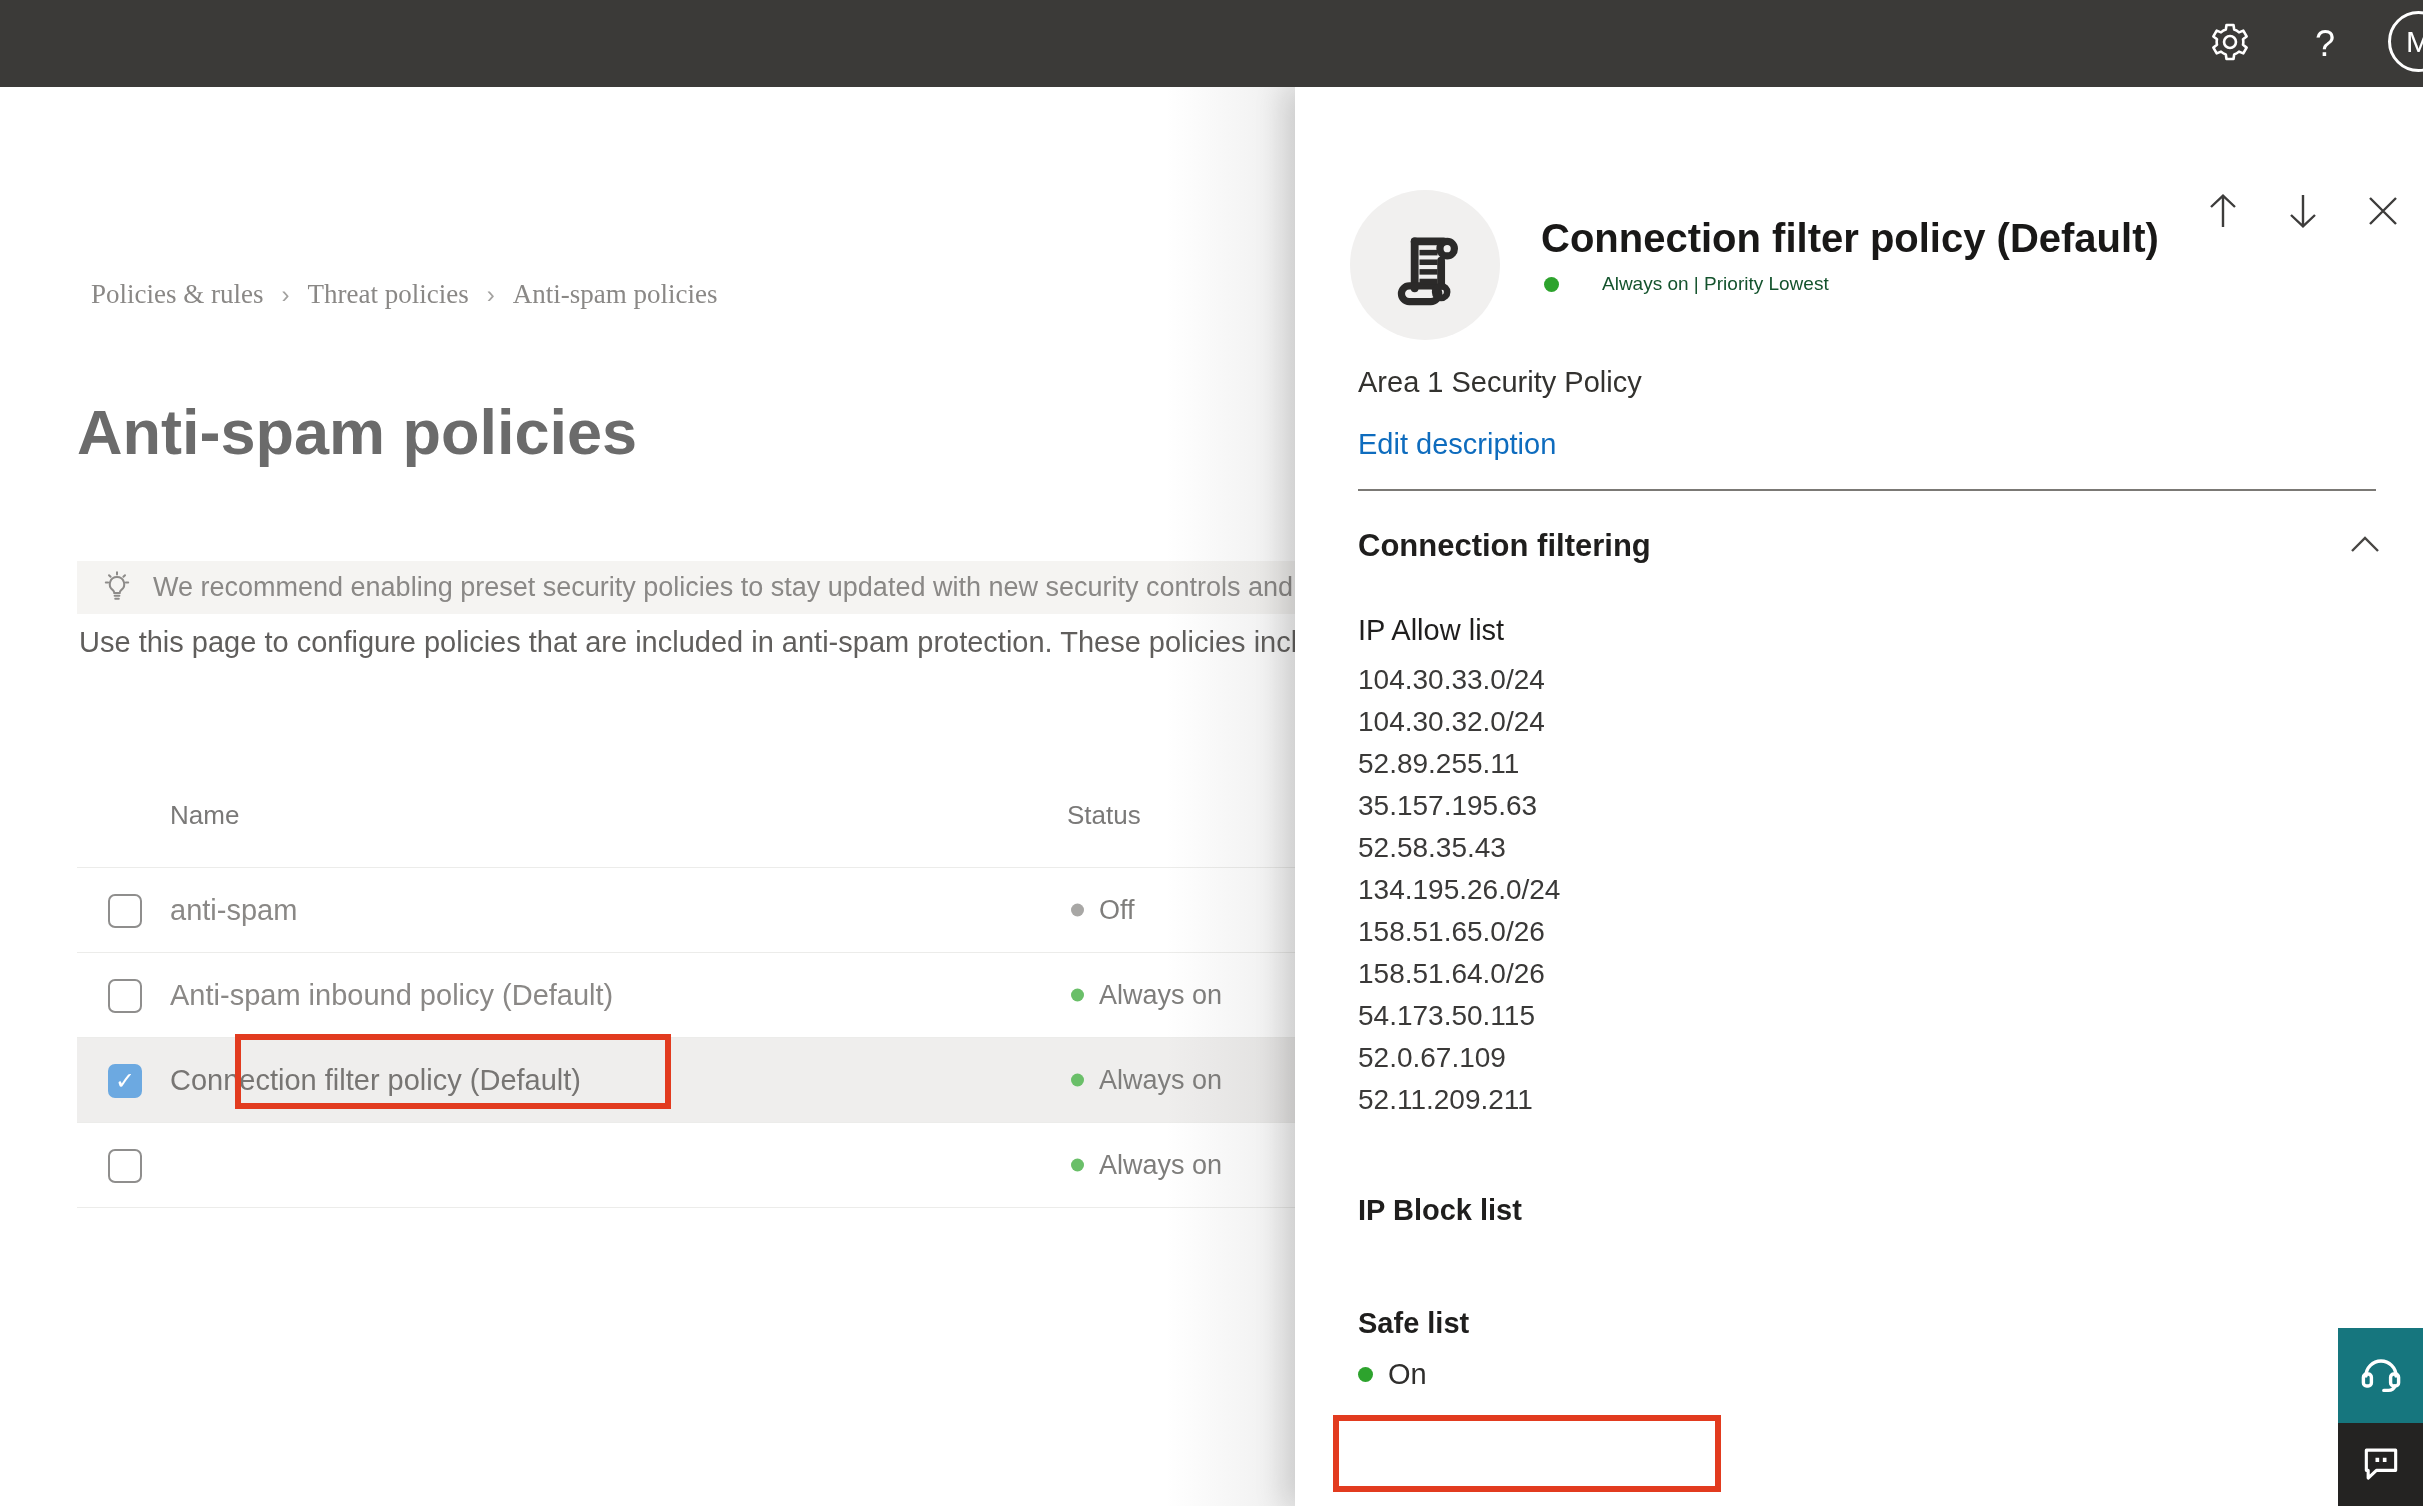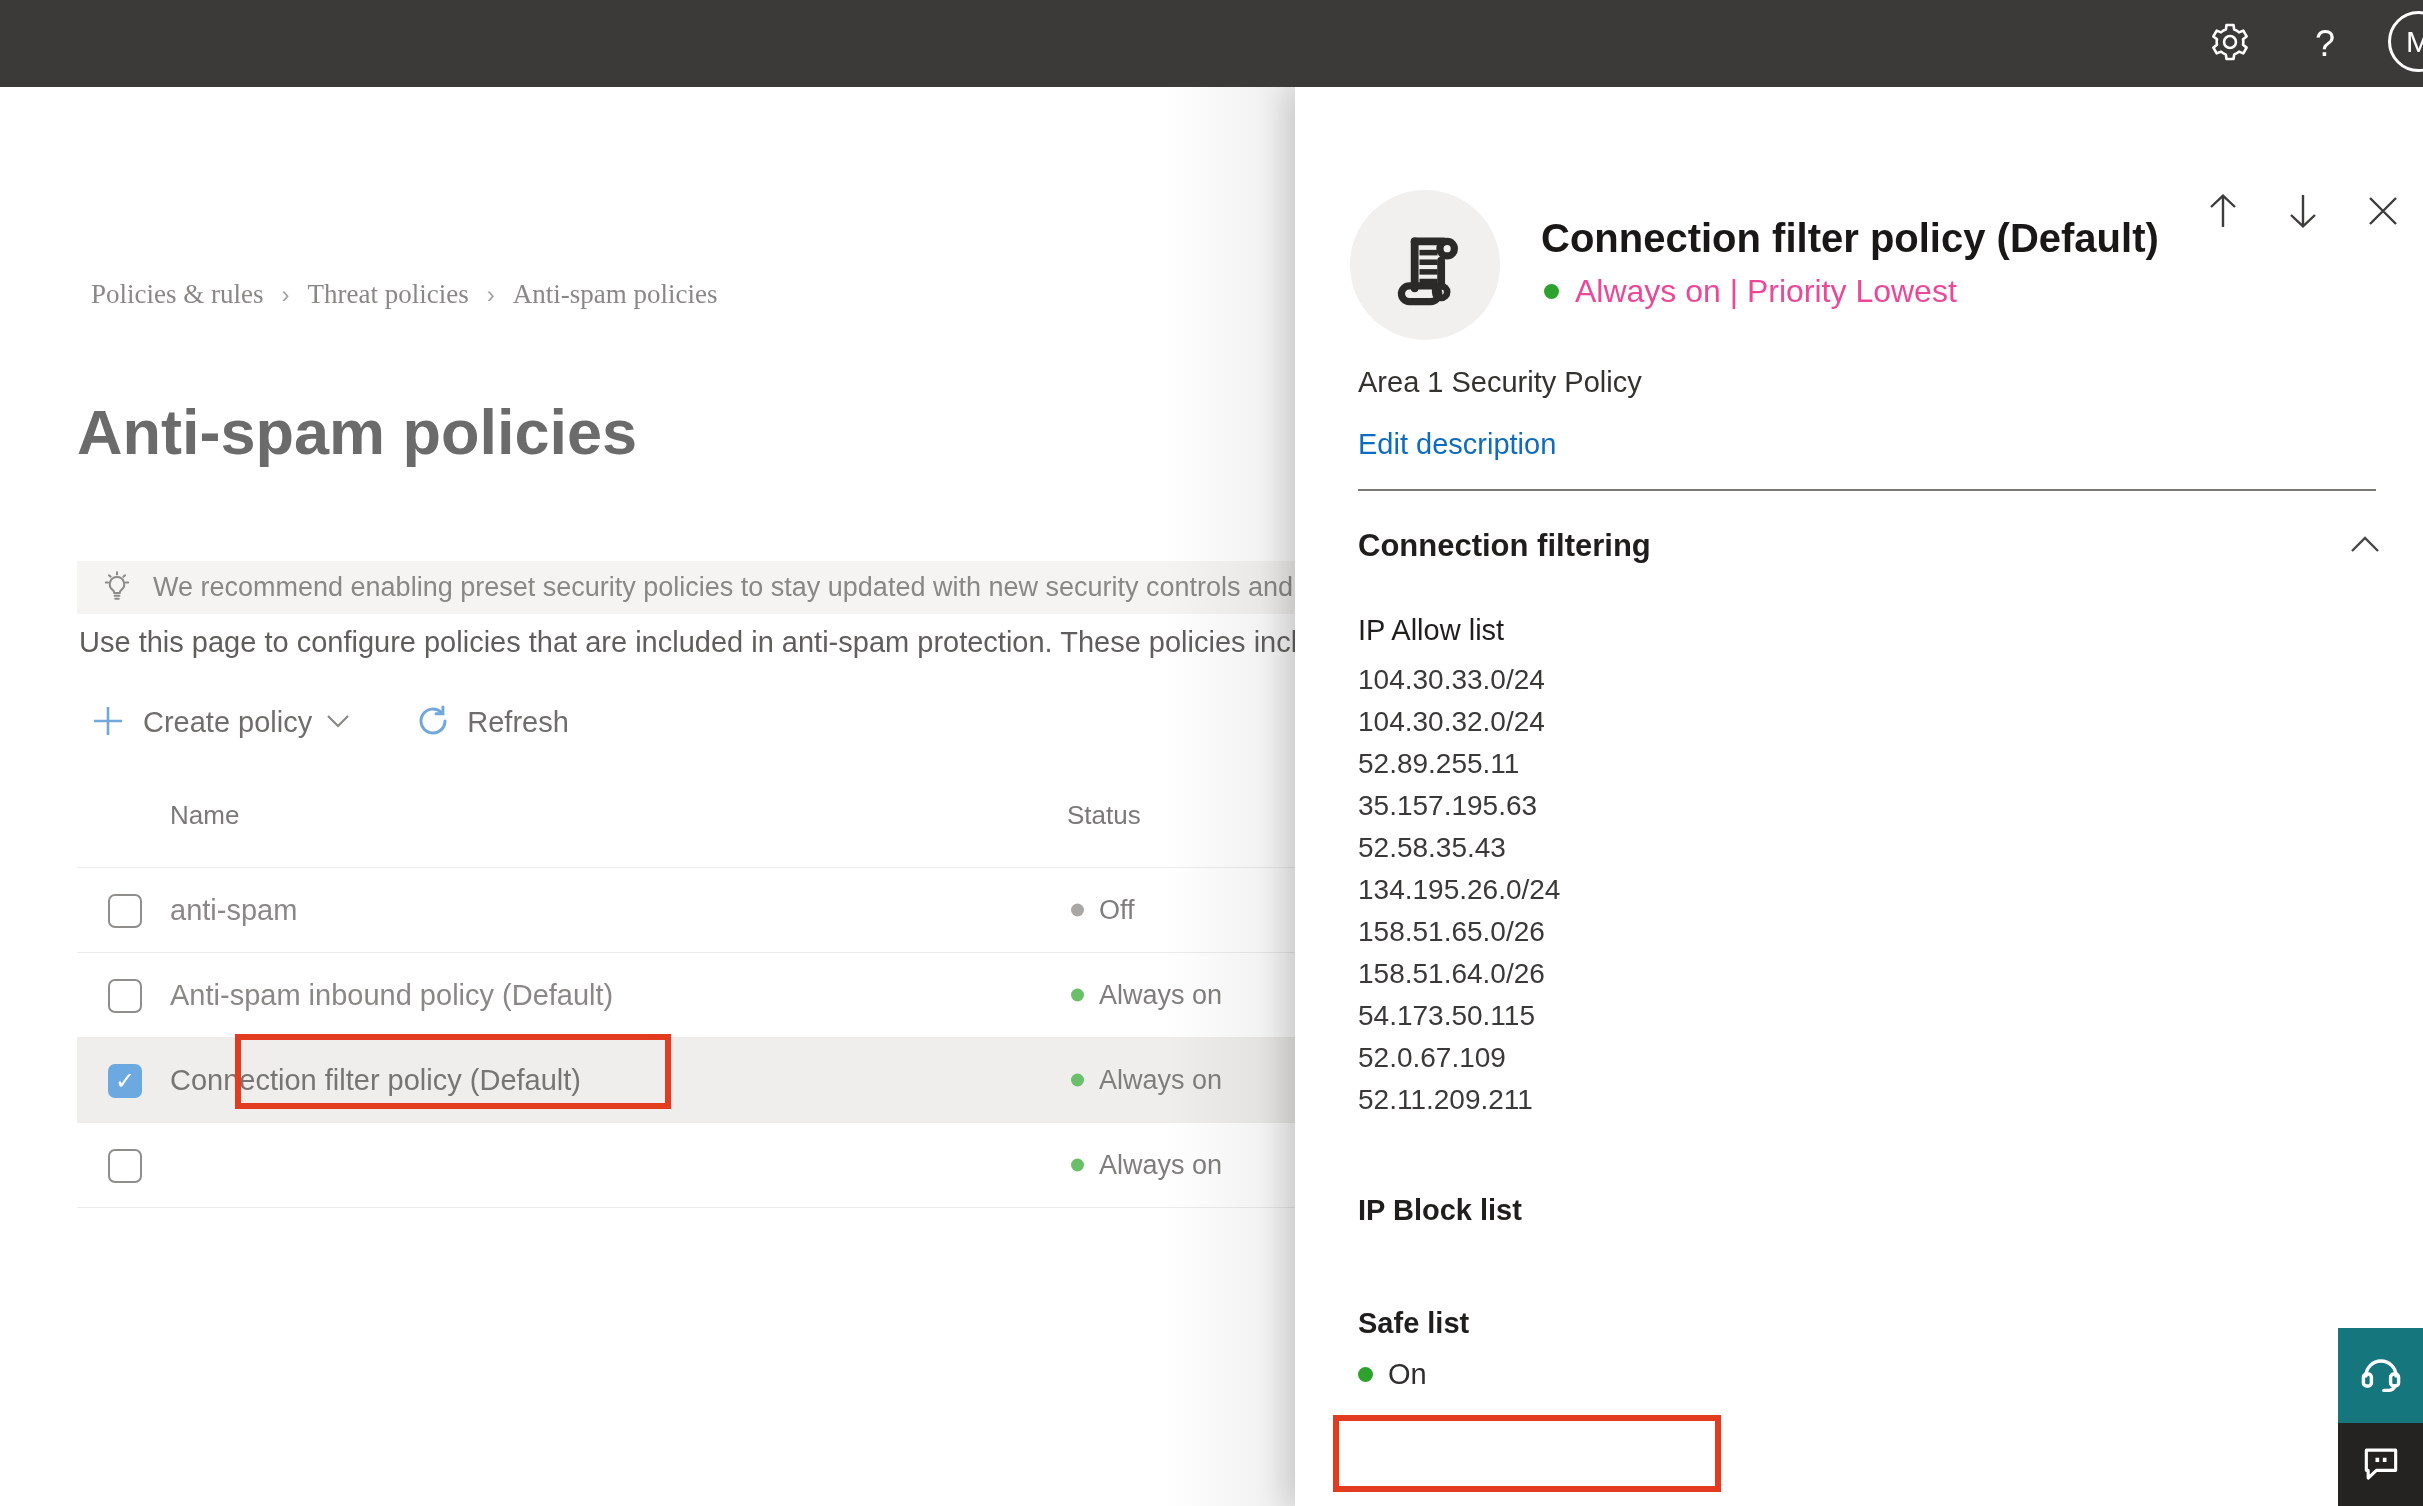--- a/index.html
+++ b/index.html
@@ -70,21 +70,21 @@
             box-shadow:-12px 0 28px rgba(0,0,0,0.14); z-index:10; }
   .flyout-nav { position:absolute; top:105px; right:22px; display:flex; align-items:center; gap:42px; }
   .nav-icon { width:38px; height:38px; cursor:pointer; display:flex; align-items:center; justify-content:center; }
 
   .policy-circle { position:absolute; left:55px; top:103px; width:150px; height:150px; border-radius:50%;
                    background:#f1f0ef; display:flex; align-items:center; justify-content:center; }
 
   .flyout-title { position:absolute; left:246px; top:129px; font-size:40px; font-weight:700; color:#191817; }
   .flyout-status { position:absolute; left:249px; top:186px; display:flex; align-items:center; gap:16px; }
   .flyout-dot { width:15px; height:15px; border-radius:50%; background:#2da32d; }
-  .flyout-status-text { font-size:32px; color:#ec4899; }
+  .flyout-status-text { font-size:19px; color:#14532d;margin-left:27px; }
 
   .flyout-desc { position:absolute; left:63px; top:279px; font-size:29px; color:#33322f; }
   .link { color:#0e6cbe; cursor:pointer; }
   .edit-desc { position:absolute; left:63px; top:341px; font-size:29px; }
 
   .divider { position:absolute; left:63px; right:48px; top:402px; height:2px; background:#7b7975; }
 
   .section-row { position:absolute; left:63px; right:44px; top:434px; height:50px;
                  display:flex; align-items:center; justify-content:space-between; cursor:pointer; }
   .section-title { font-size:31px; font-weight:700; color:#1f1e1d; }
@@ -142,44 +142,20 @@
         <path d="M18 9a7.2 7.2 0 0 1 4.4 12.9c-1 .8-1.6 1.9-1.7 3.1h-5.4c-.1-1.2-.7-2.3-1.7-3.1A7.2 7.2 0 0 1 18 9Z"></path>
         <path d="M15.6 27.8h4.8M16.2 30.8h3.6"></path>
         <path d="M18 4.2v2.2M10 7.2l1.6 1.6M26 7.2l-1.6 1.6M6.8 14.6h2.3M26.9 14.6h2.3"></path>
       </svg>
     </span>
     <span class="banner-text">We recommend enabling preset security policies to stay updated with new security controls and our recomme</span>
   </div>
 
   <div class="intro-text">Use this page to configure policies that are included in anti-spam protection. These policies include</div>
 
-  <div class="toolbar">
-    <div class="tool-btn">
-      <span class="plus-icon">
-        <svg width="34" height="34" viewBox="0 0 34 34" stroke="#71a7da" stroke-width="2.6">
-            <path d="M17 3v28M3 17h28"></path>
-          </svg>
-      </span>
-      <span class="tool-label">Create policy</span>
-      <span class="chev-down">
-        <svg width="24" height="16" viewBox="0 0 24 16" fill="none" stroke="#8a8886" stroke-width="2.2">
-            <path d="M2 3l10 10L22 3"></path>
-          </svg>
-      </span>
-    </div>
-    <div class="tool-btn refresh-btn">
-      <span class="refresh-icon">
-        <svg width="36" height="36" viewBox="0 0 24 24" fill="none" stroke="#71a7da" stroke-width="2" stroke-linecap="round">
-          <path d="M20 12a8 8 0 1 1-2.4-5.7"></path>
-            <path d="M18.6 2.6v4.6H14"></path>
-        </svg>
-      </span>
-      <span class="tool-label">Refresh</span>
-    </div>
-  </div>
 
   <div class="col-header col-name">Name</div>
   <div class="col-header col-status">Status</div>
 
   <div class="rows">
 
     <div class="policy-row">
       <span class="checkbox"></span>
       <span class="row-name">anti-spam</span>
       <span class="row-status">

